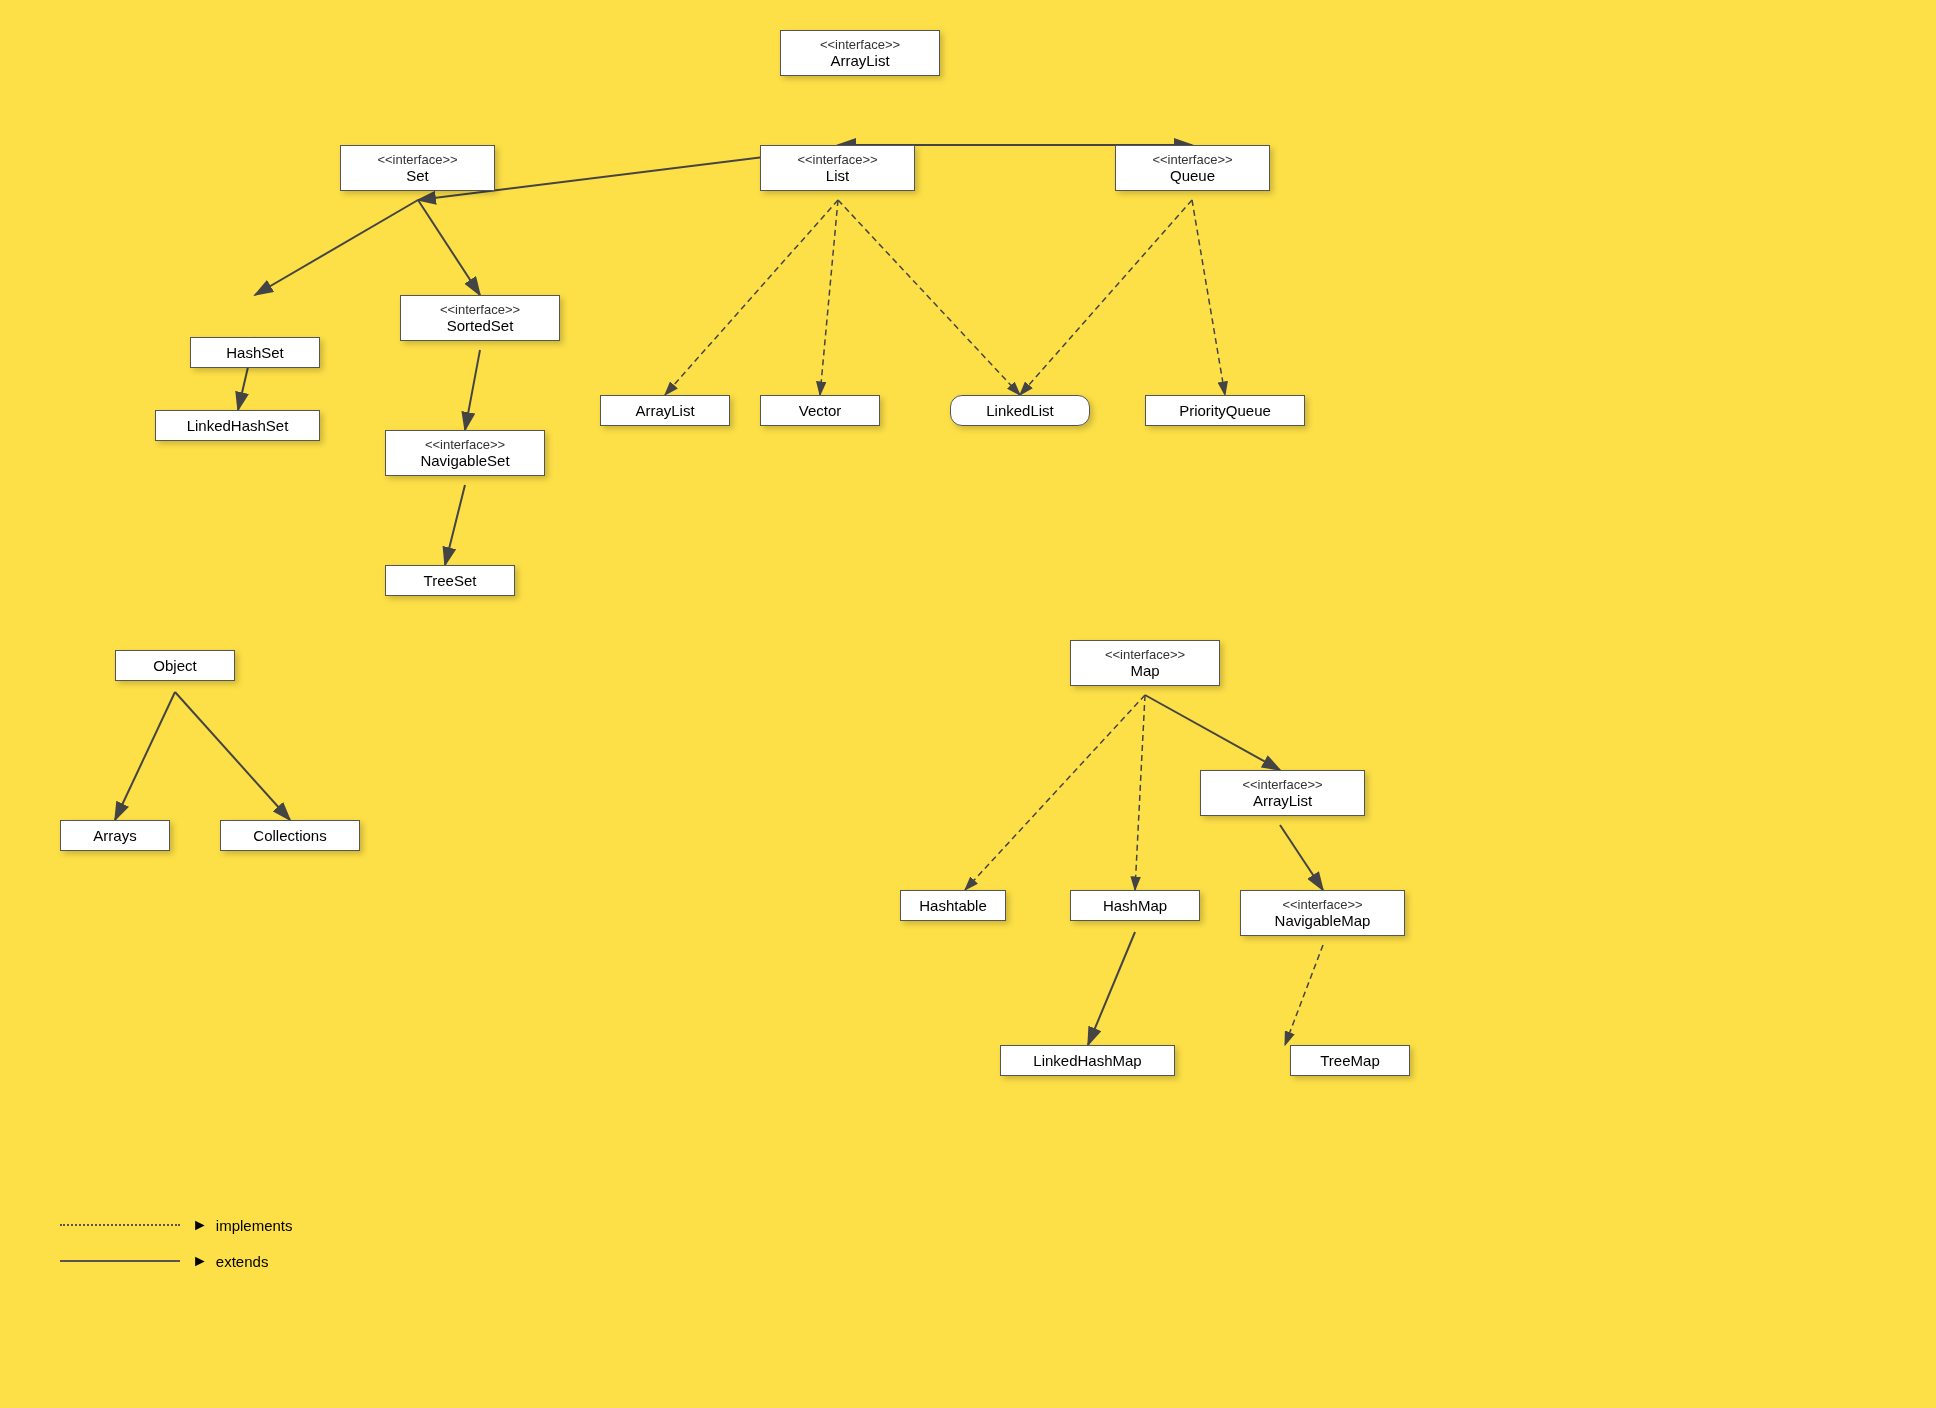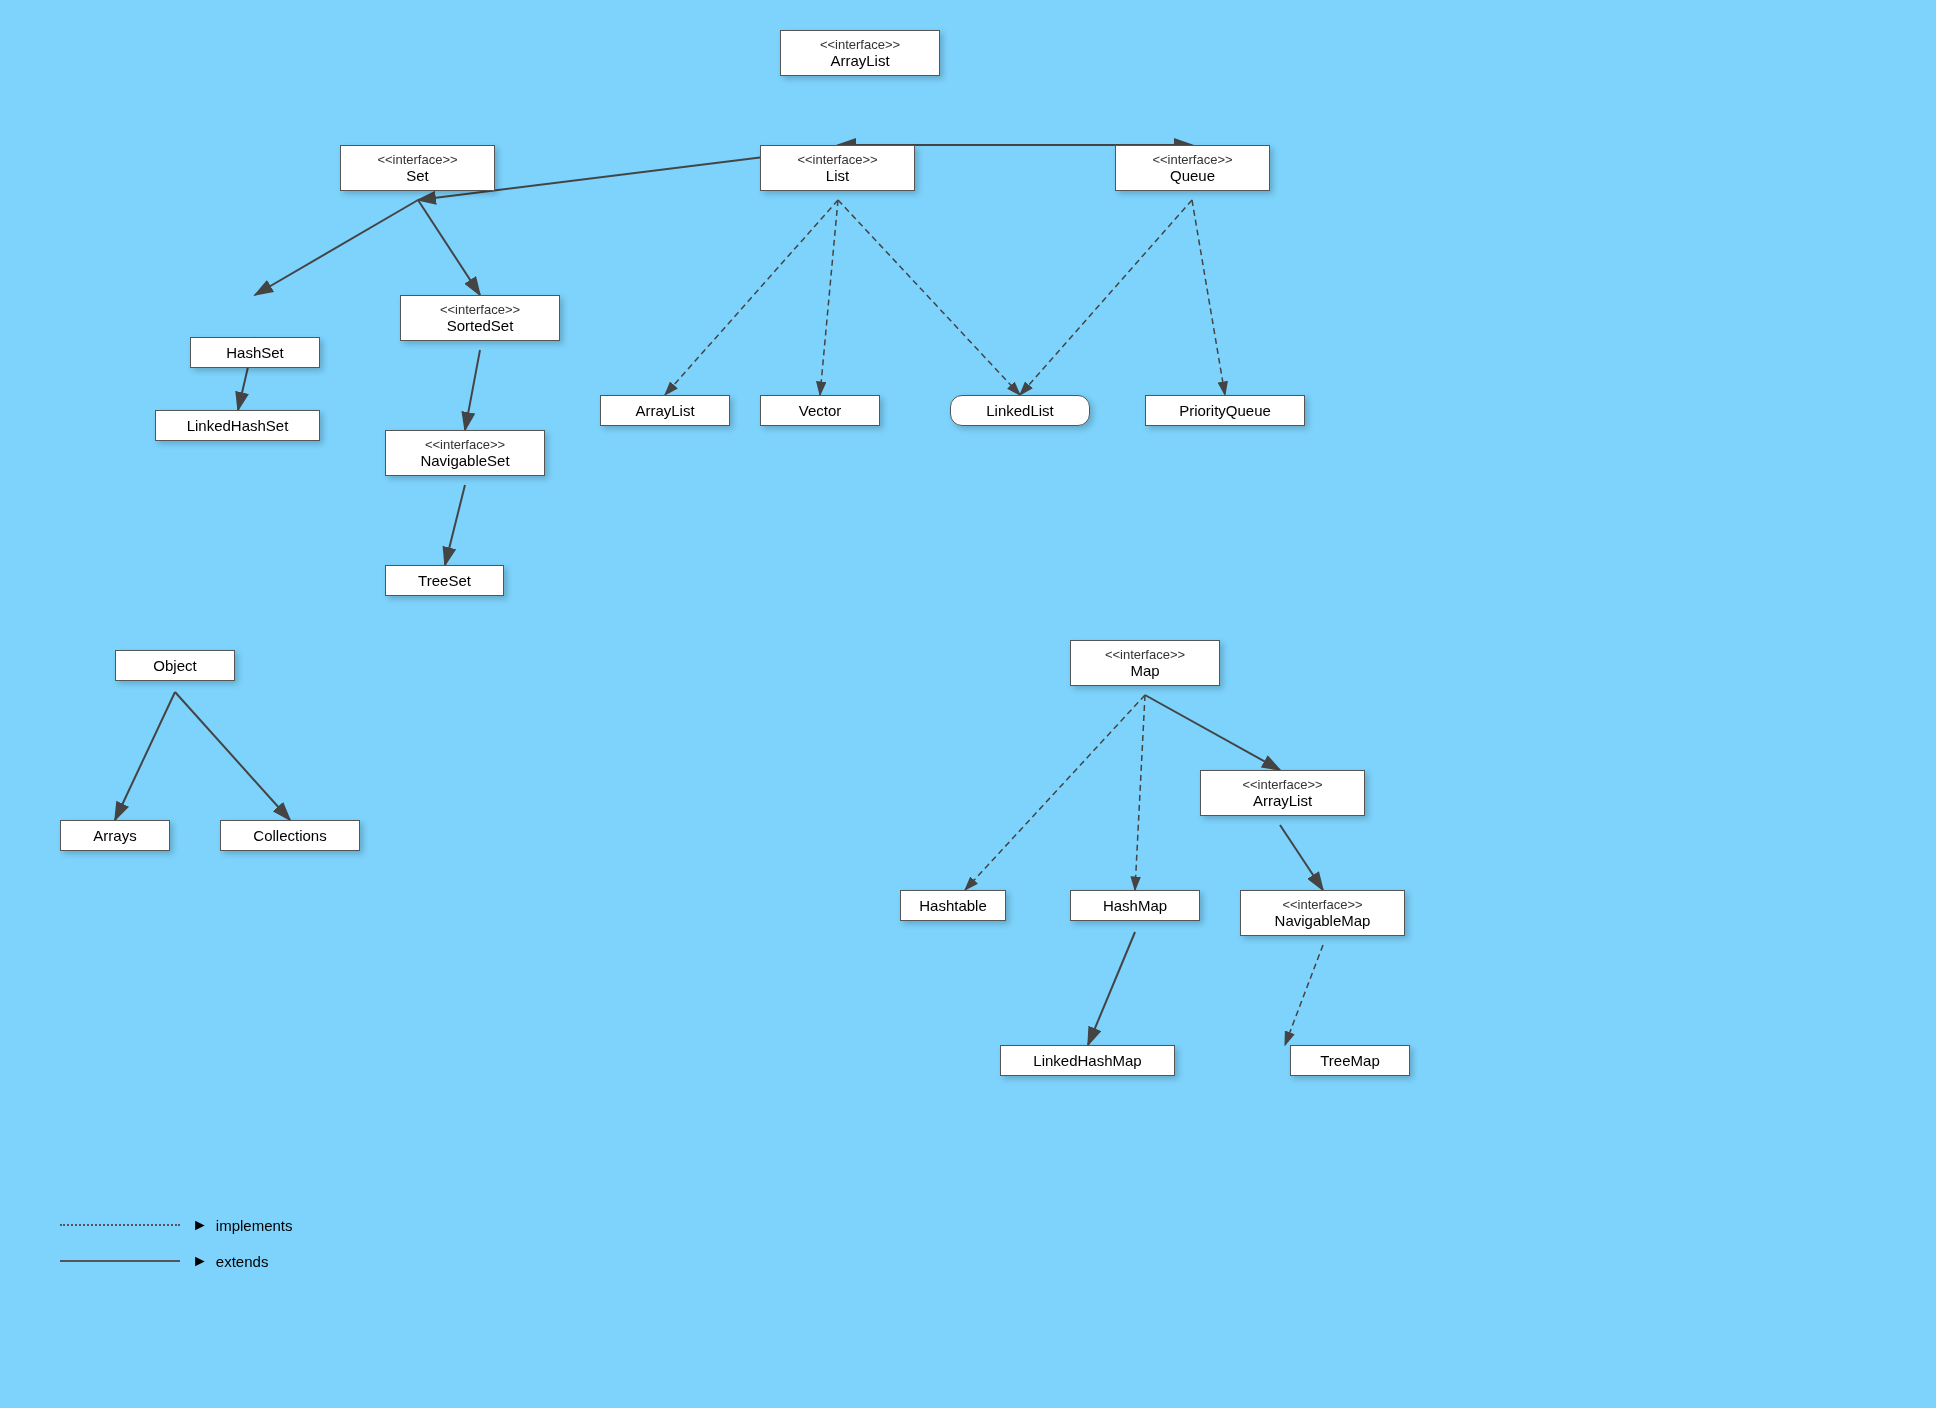--- a/index.html
+++ b/index.html
@@ -8,21 +8,21 @@
       font-family: Arial, sans-serif;
       width: 1936px;
       height: 1408px;
       overflow: hidden;
       position: relative;
     }
     #diagram {
       position: relative;
       width: 1936px;
       height: 1408px;
-      background: #7dd3fc;
+      background: #fde047;
       padding-left: 16px;
     }
     .node {
       position: absolute;
       background: white;
       border: 1.5px solid #555;
       text-align: center;
       padding: 6px 10px;
       font-size: 15px;
       box-shadow: 3px 3px 6px rgba(0,0,0,0.2);
@@ -167,21 +167,21 @@
 
   <div class="node" style="left:155px; top:410px; width:165px;">
     <div>LinkedHashSet</div>
   </div>
 
   <div class="node" style="left:385px; top:430px; width:160px;">
     <div class="stereotype">&lt;&lt;interface&gt;&gt;</div>
     <div>NavigableSet</div>
   </div>
 
-  <div class="node" style="left:385px; top:565px; width:119px;">
+  <div class="node" style="left:385px; top:565px; width:130px;">
     <div>TreeSet</div>
   </div>
 
   <div class="node" style="left:115px; top:650px; width:120px;">
     <div>Object</div>
   </div>
 
   <div class="node" style="left:60px; top:820px; width:110px;">
     <div>Arrays</div>
   </div>

